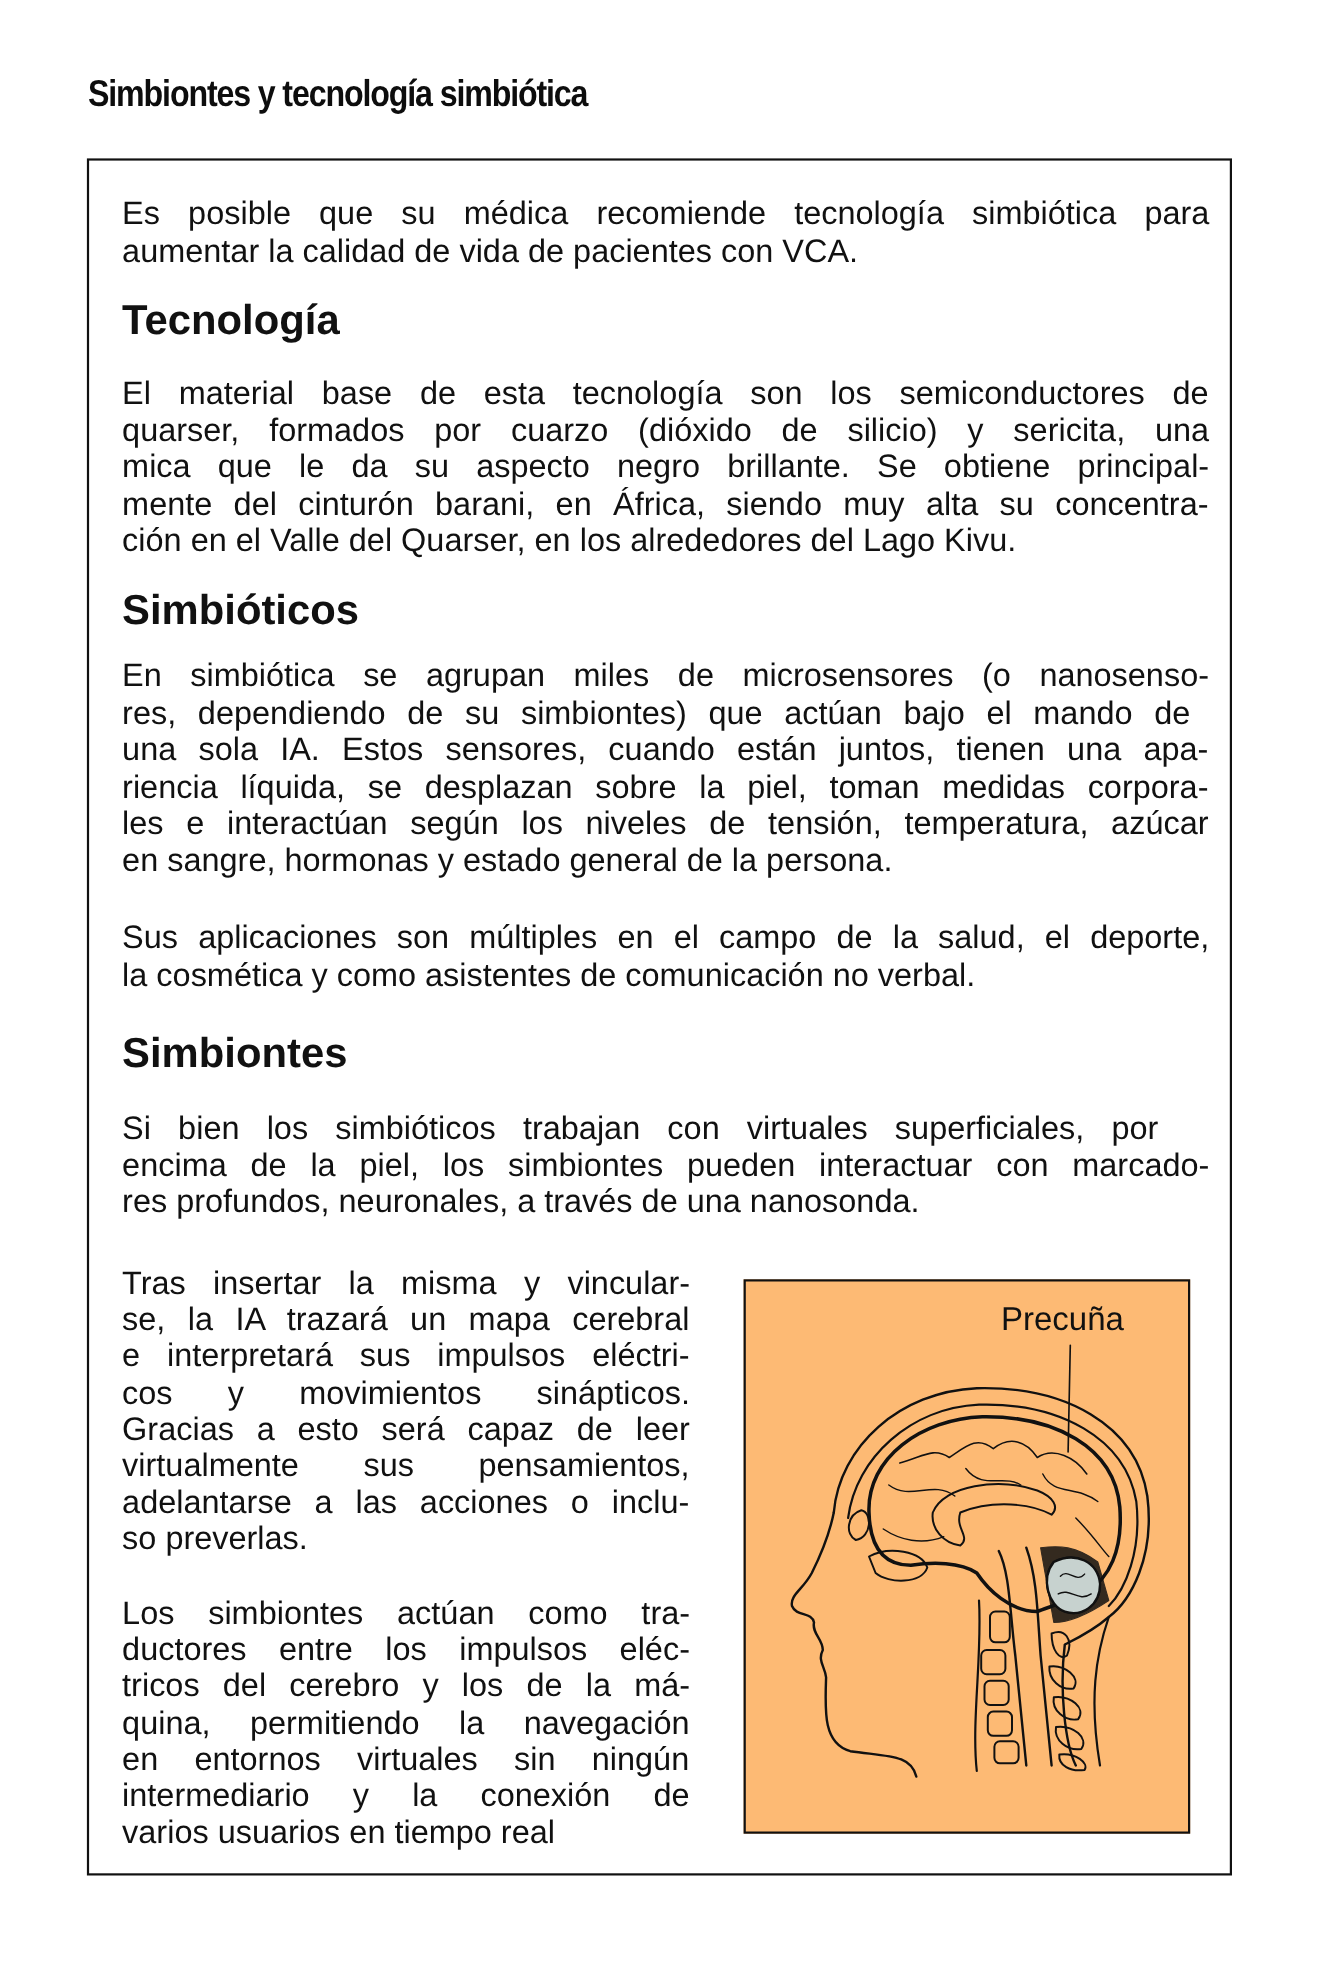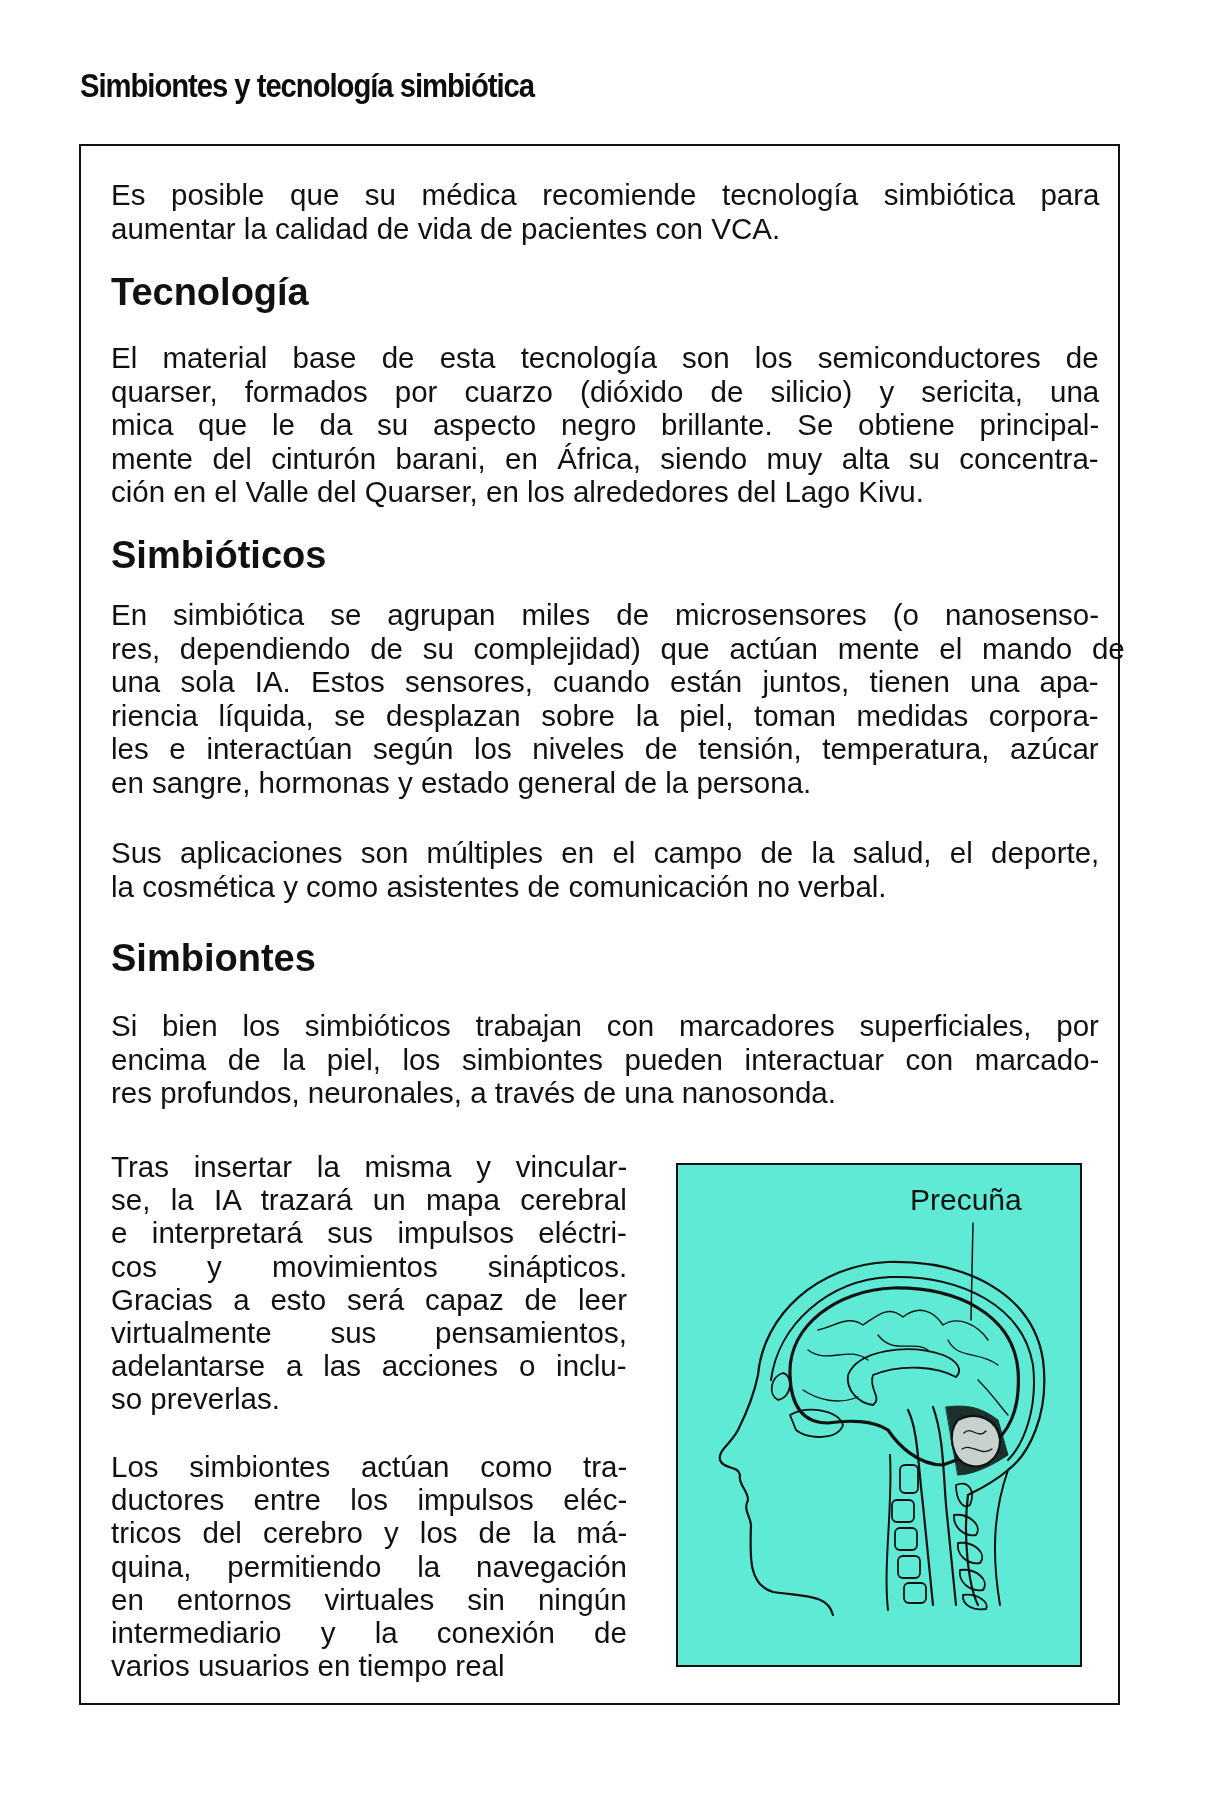--- a/index.html
+++ b/index.html
@@ -12,21 +12,21 @@
   .frame { position: absolute; left: 79px; top: 144px; width: 1041px; height: 1561px;
          border: 2.5px solid #111111; box-sizing: border-box; }
   .p { position: absolute; left: 111px; width: 988px; margin: 0;
        font-size: 29.5px; line-height: 33.5px; text-align: justify;
        text-align-last: left; hyphens: manual; }
   .p .ln { display: block; text-align: justify; text-align-last: justify; white-space: nowrap; }
   .p .ln.last { text-align-last: left; }
   .h { position: absolute; left: 111px; margin: 0; font-size: 38px; font-weight: bold; line-height: 33px; }
   .narrow { width: 516px; }
   .figure { position: absolute; left: 676px; top: 1163px; width: 406px; height: 504px;
-            background: #5eead4; border: 2.5px solid #111111; box-sizing: border-box; overflow: hidden; }
+            background: #fdba74; border: 2.5px solid #111111; box-sizing: border-box; overflow: hidden; }
   .figure-label { position: absolute; left: 232px; top: 18px; font-size: 30px; color: #111; margin: 0; }
   .figure svg { position: absolute; left: 0; top: 0; }
 </style>
 </head>
 <body>
 
 <h1 class="page-title">Simbiontes y tecnología simbiótica</h1>
 
 <div class="frame"></div>
 
@@ -40,34 +40,34 @@
   <span class="ln" style="white-space: nowrap; display: block; word-spacing: 17px; text-align-last: left; text-align: left;">El material base de esta tecnología son los semiconductores de</span>
   <span class="ln" style="white-space: nowrap; display: block; word-spacing: 18.89px; text-align-last: left; text-align: left;">quarser, formados por cuarzo (dióxido de silicio) y sericita, una</span>
   <span class="ln" style="white-space: nowrap; display: block; word-spacing: 16.5px; text-align-last: left; text-align: left;">mica que le da su aspecto negro brillante. Se obtiene principal-</span>
   <span class="ln" style="white-space: nowrap; display: block; word-spacing: 11.2px; text-align-last: left; text-align: left;">mente del cinturón barani, en África, siendo muy alta su concentra-</span>
   <span class="ln last">ción en el Valle del Quarser, en los alrededores del Lago Kivu.</span>
 </p>
 
 <h2 class="h" style="top:539px">Simbióticos</h2>
 <p class="p" style="top:598px">
   <span class="ln" style="white-space: nowrap; display: block; word-spacing: 17.75px; text-align-last: left; text-align: left;">En simbiótica se agrupan miles de microsensores (o nanosenso-</span>
-  <span class="ln" style="white-space: nowrap; display: block; word-spacing: 11.5px; text-align-last: left; text-align: left;">res, dependiendo de su complejidad) que actúan mente el mando de</span>
+  <span class="ln" style="white-space: nowrap; display: block; word-spacing: 11.5px; text-align-last: left; text-align: left;">res, dependiendo de su simbiontes) que actúan bajo el mando de</span>
   <span class="ln" style="white-space: nowrap; display: block; word-spacing: 12px; text-align-last: left; text-align: left;">una sola IA. Estos sensores, cuando están juntos, tienen una apa-</span>
   <span class="ln" style="white-space: nowrap; display: block; word-spacing: 12.44px; text-align-last: left; text-align: left;">riencia líquida, se desplazan sobre la piel, toman medidas corpora-</span>
   <span class="ln" style="white-space: nowrap; display: block; word-spacing: 12.44px; text-align-last: left; text-align: center;">les e interactúan según los niveles de tensión, temperatura, azúcar</span>
   <span class="ln last">en sangre, hormonas y estado general de la persona.</span>
 </p>
 <p class="p" style="top:836px">
   <span class="ln" style="white-space: nowrap; display: block; word-spacing: 10.09px; text-align-last: left; text-align: left;">Sus aplicaciones son múltiples en el campo de la salud, el deporte,</span>
   <span class="ln last">la cosmética y como asistentes de comunicación no verbal.</span>
 </p>
 
 <h2 class="h" style="top:942px">Simbiontes</h2>
 <p class="p" style="top:1009px">
-  <span class="ln" style="white-space: nowrap; display: block; word-spacing: 16.5px; text-align-last: left; text-align: left;">Si bien los simbióticos trabajan con marcadores superficiales, por</span>
+  <span class="ln" style="white-space: nowrap; display: block; word-spacing: 16.5px; text-align-last: left; text-align: left;">Si bien los simbióticos trabajan con virtuales superficiales, por</span>
   <span class="ln" style="white-space: nowrap; display: block; word-spacing: 13.44px; text-align-last: left; text-align: left;">encima de la piel, los simbiontes pueden interactuar con marcado-</span>
   <span class="ln last">res profundos, neuronales, a través de una nanosonda.</span>
 </p>
 
 <p class="p narrow" style="top:1150px; line-height:33.2px">
   <span class="ln" style="white-space: nowrap; display: block; word-spacing: 16.6px; text-align-last: left; text-align: left;">Tras insertar la misma y vincular-</span>
   <span class="ln" style="white-space: nowrap; display: block; word-spacing: 12.17px; text-align-last: left; text-align: left;">se, la IA trazará un mapa cerebral</span>
   <span class="ln" style="white-space: nowrap; display: block; word-spacing: 16.25px; text-align-last: left; text-align: right;">e interpretará sus impulsos eléctri-</span>
   <span class="ln" style="white-space: nowrap; display: block; word-spacing: 42px; text-align-last: left; text-align: left;">cos y movimientos sinápticos.</span>
   <span class="ln" style="white-space: nowrap; display: block; word-spacing: 12.5px; text-align-last: left; text-align: left;">Gracias a esto será capaz de leer</span>

